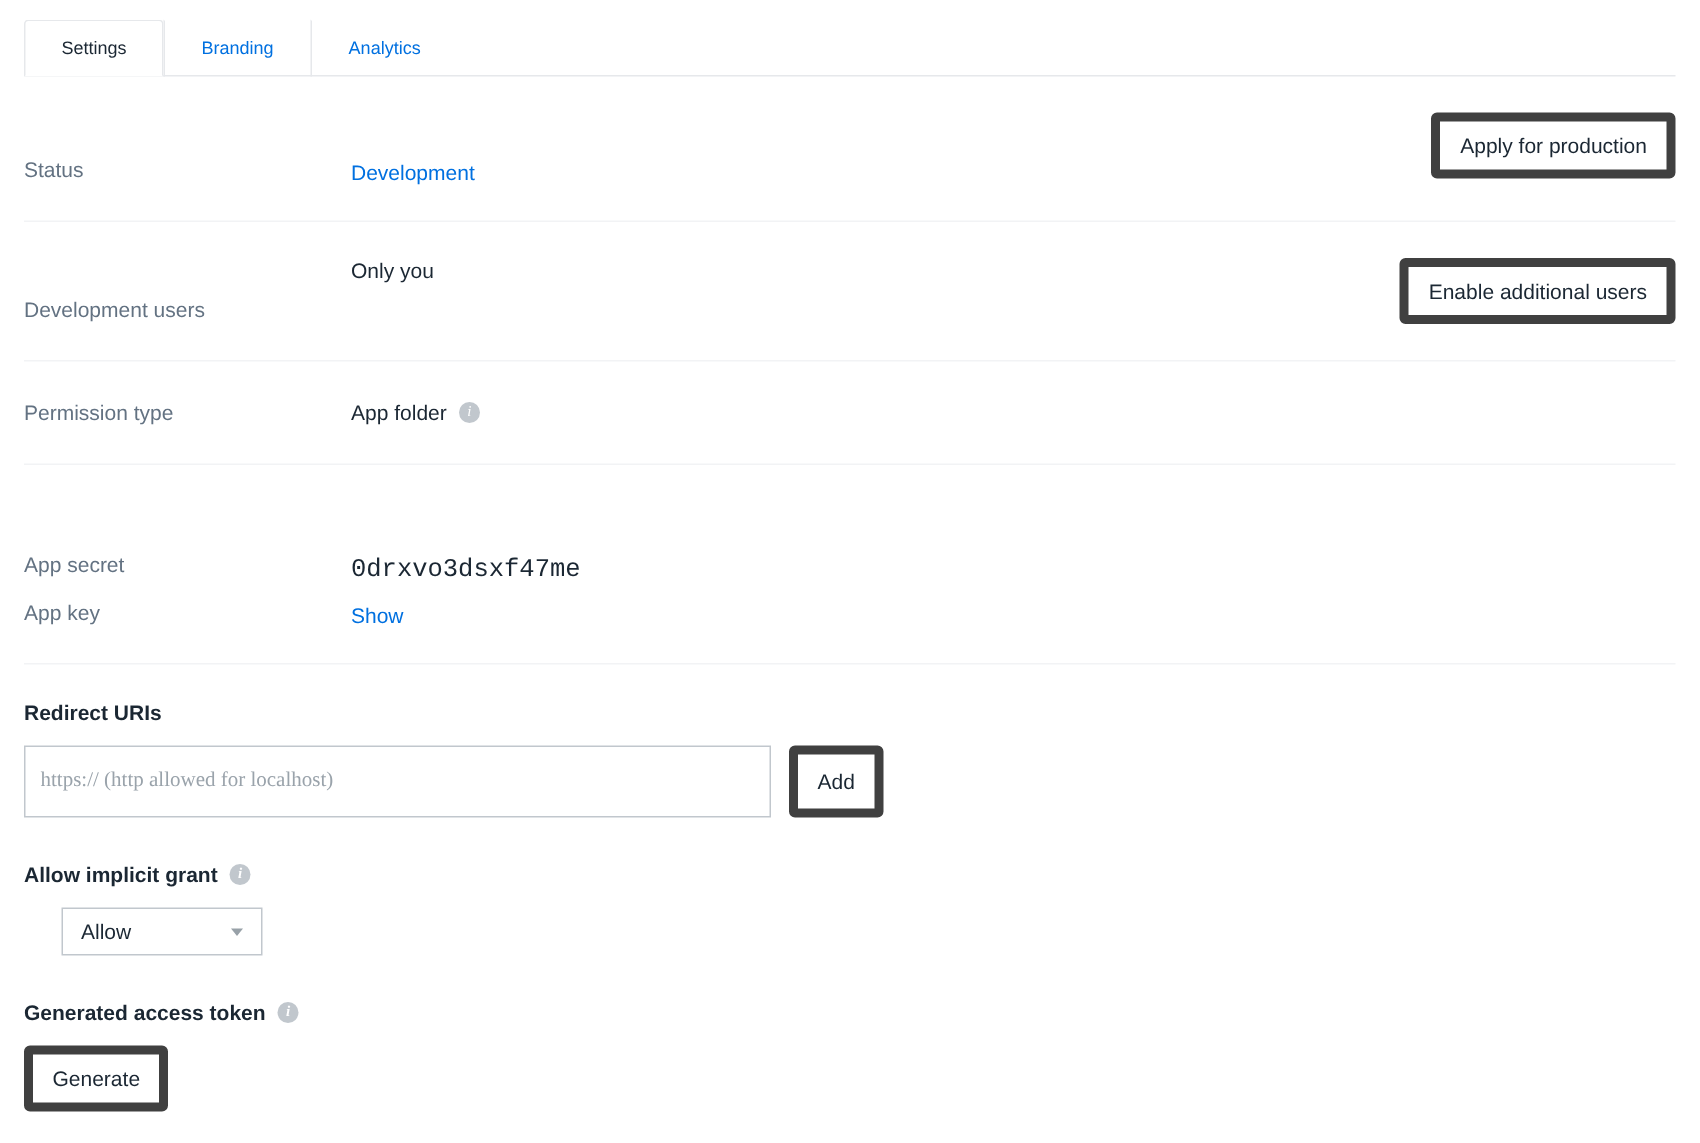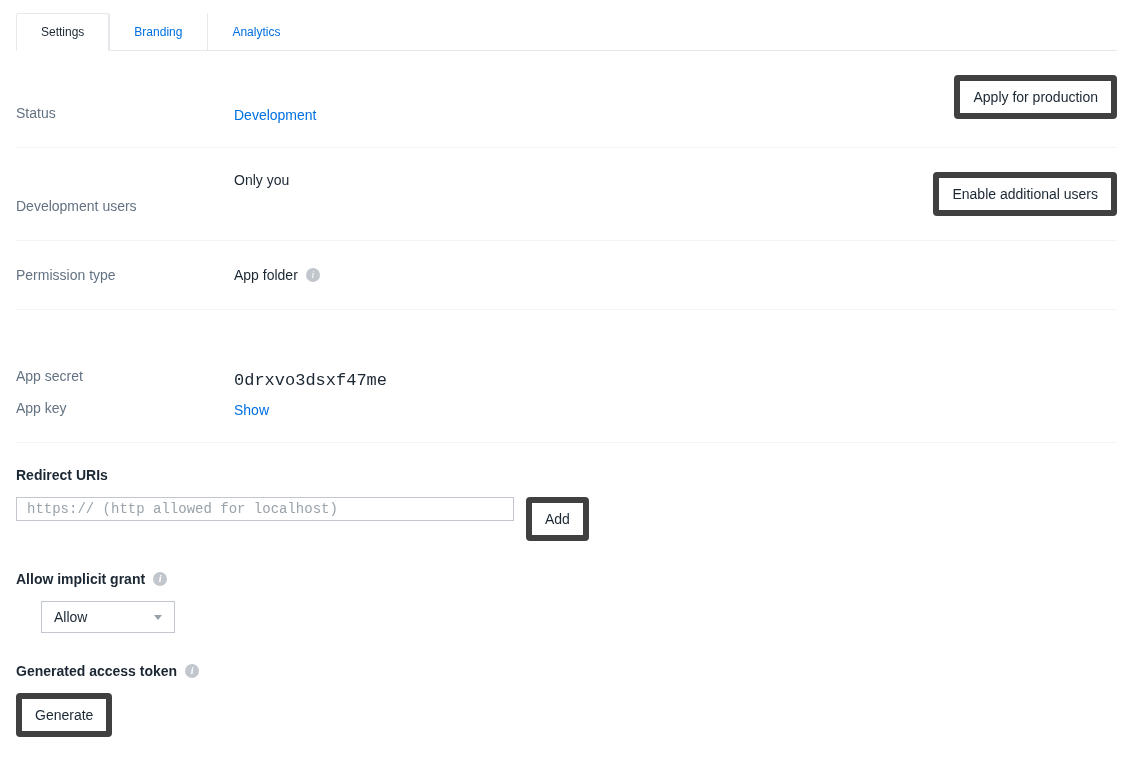--- a/index.html
+++ b/index.html
@@ -75,23 +75,23 @@
     font-size: 10px; margin-left: 8px; font-family: Georgia,serif;
     line-height: 14px;
   }
   .stack-row { display:flex; align-items:center; }
   .multi-label .label-col div + div { margin-top: 12px; }
   .multi-value div + div { margin-top: 12px; }
   .oauth-block { width:100%; }
   .field-heading { font-weight:700; color:#1b2733; margin-bottom:14px; font-size:14px;}
   .uri-row { display:flex; gap:12px; margin-bottom:30px; }
   .uri-input {
-    width: 498px; height: 24px; padding: 6px 10px;
+    width: 498px; height: 48px; padding: 6px 10px;
     border:1px solid #c1c7cd; border-radius:0px; font-size:14px;
-    font-family: Liberation Mono, monospace;
+    font-family: Liberation Serif, serif;
   }
   .uri-input::placeholder { color:#9aa3ab; }
   .select-wrap {
     display:inline-flex; align-items:center; gap:40px;
     border:1px solid #c1c7cd; border-radius:0px;
     padding:7px 12px; cursor:pointer; min-width:134px;
     justify-content: space-between; margin-bottom:30px;margin-left:25px;
   }
   .caret {
     width:0;height:0;border-left:4px solid transparent;

